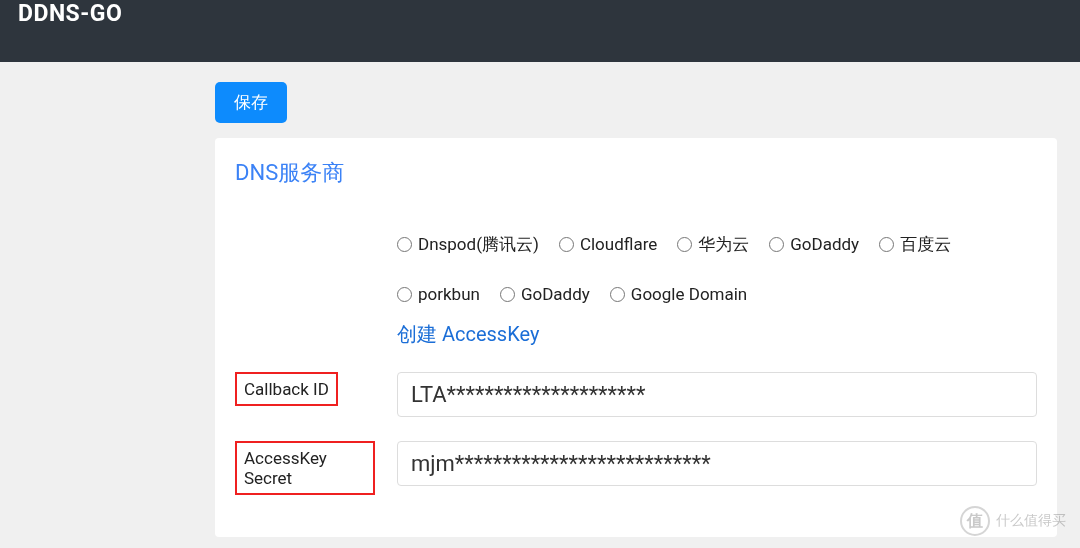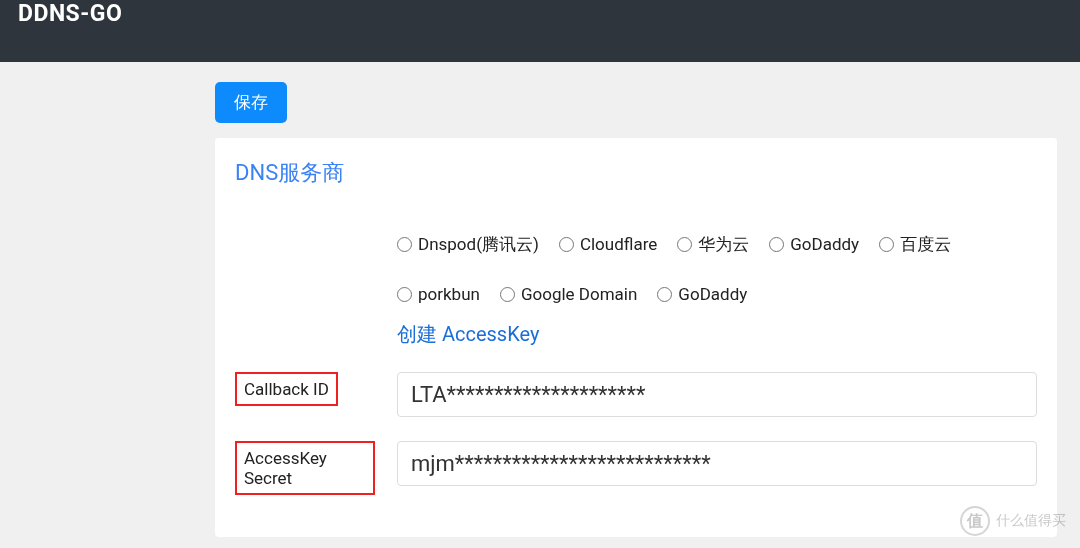--- a/index.html
+++ b/index.html
@@ -180,25 +180,25 @@
             <label class="radio-item">
               <input type="radio" name="provider" style="">
               <span>百度云</span>
             </label>
             <label class="radio-item">
               <input type="radio" name="provider" style="">
               <span>porkbun</span>
             </label>
             <label class="radio-item">
               <input type="radio" name="provider" style="">
+              <span>GoDaddy</span>
+            </label>
+            <label class="radio-item">
+              <input type="radio" name="provider" style="">
               <span>Google Domain</span>
-            </label>
-            <label class="radio-item">
-              <input type="radio" name="provider" style="">
-              <span>GoDaddy</span>
             </label>
           </div>
         <a class="create-key-link">创建 AccessKey</a>
       </div>
     </div>
 
     <div class="form-row mt-row">
       <div class="form-label-col">
         <span class="form-label highlight-box">Callback ID</span>
       </div>

